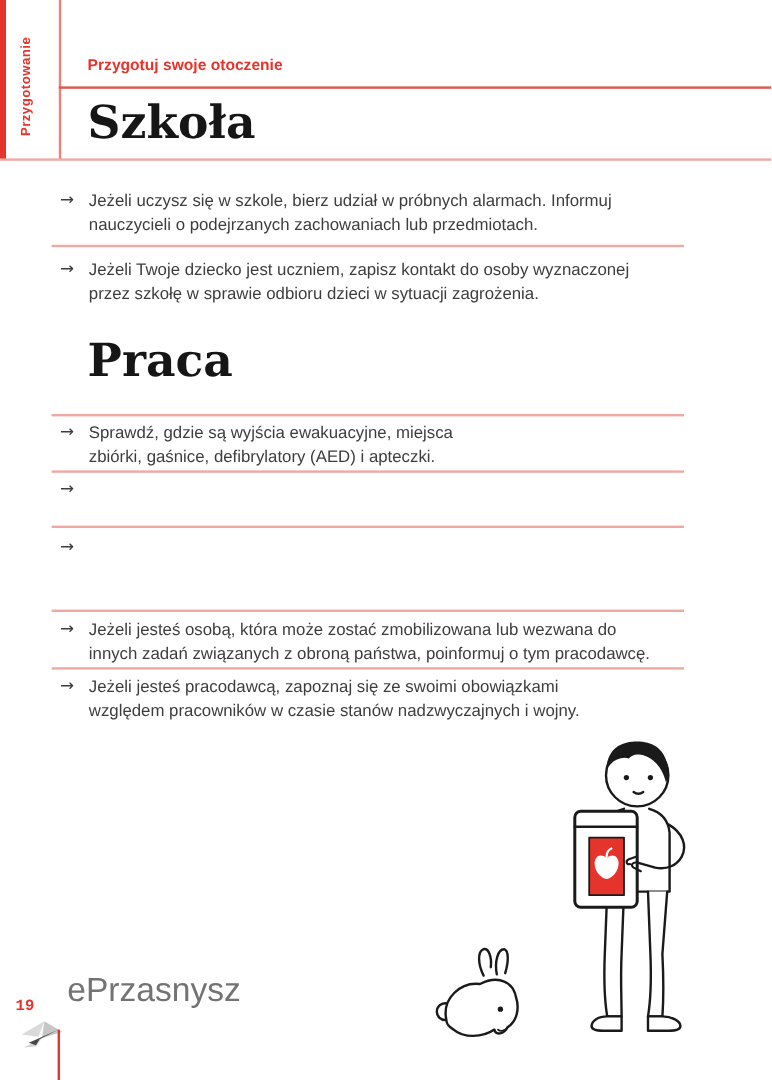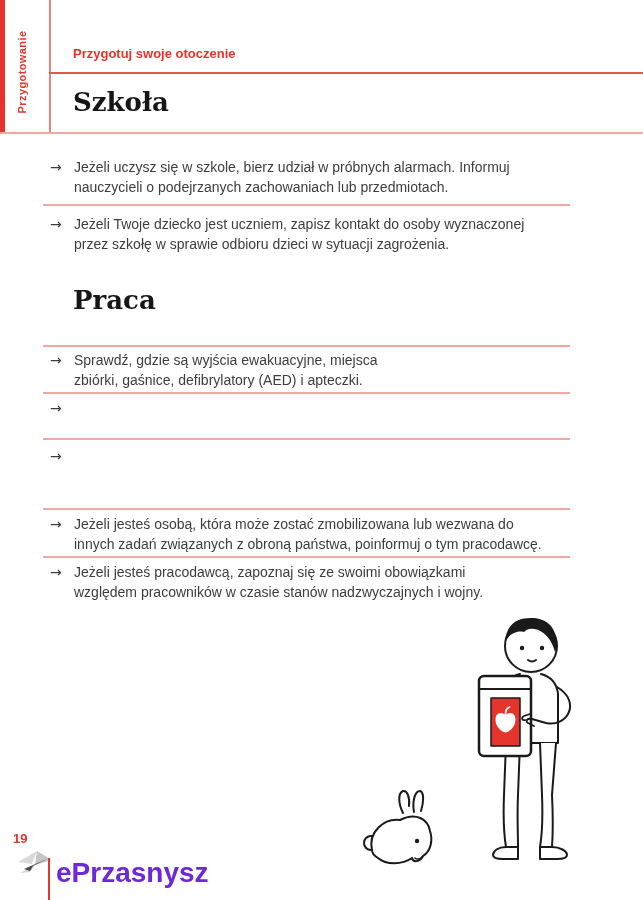--- a/index.html
+++ b/index.html
@@ -28,42 +28,42 @@
     position:absolute; left:73px; top:46px;
     font-size:13px; font-weight:600; color:#e5342b;
   }
   .rule-header { position:absolute; left:49px; top:72px; width:594px; height:2px; background:#df574e; }
   .rule-full { position:absolute; left:0; top:132px; width:643px; height:1.5px; background:#f0a9a2; }
   .sep { position:absolute; left:43px; width:527px; height:1.5px; background:#f0a9a2; }
 
   h1.heading {
     position:absolute; left:73px;
     font-family:"DejaVu Serif","Liberation Serif",serif;
-    font-size:26px; line-height:36px; font-weight:700;
+    font-size:38px; line-height:36px; font-weight:700;
     color:#161616; letter-spacing:0;
   }
   .item {
     position:absolute; left:50px; width:525px;
     display:flex; gap:9px;
     font-size:14px; line-height:20px; color:#3d3d3d;
   }
   .arrow { flex:0 0 15px; font-family:"DejaVu Sans", sans-serif; color:#3d3d3d; }
   .item-text { white-space:pre-line; }
 
   .illustration { position:absolute; left:360px; top:615px; }
 
   .page-number {
     position:absolute; left:13px; top:831px;
-    font-size:13px; font-weight:700; color:#e5342b;
+    font-size:13px; font-weight:700; color:#e5342b;font-family:Liberation Mono, monospace;
   }
   .logo-mark { position:absolute; left:16px; top:849px; }
   .logo-text {
-    position:absolute; left:56px; top:856px;
-    font-size:28px; line-height:34px; font-weight:700;
-    color:#6d28d9; letter-spacing:0;
+    position:absolute; left:56px; top:808px;
+    font-size:28px; line-height:34px; font-weight:400;
+    color:#737373; letter-spacing:0;
   }
 </style>
 </head>
 <body>
 
 <div class="page">
 
   <div class="red-tab"></div>
   <div class="vtab">Przygotowanie</div>
   <div class="vline-top"></div>

